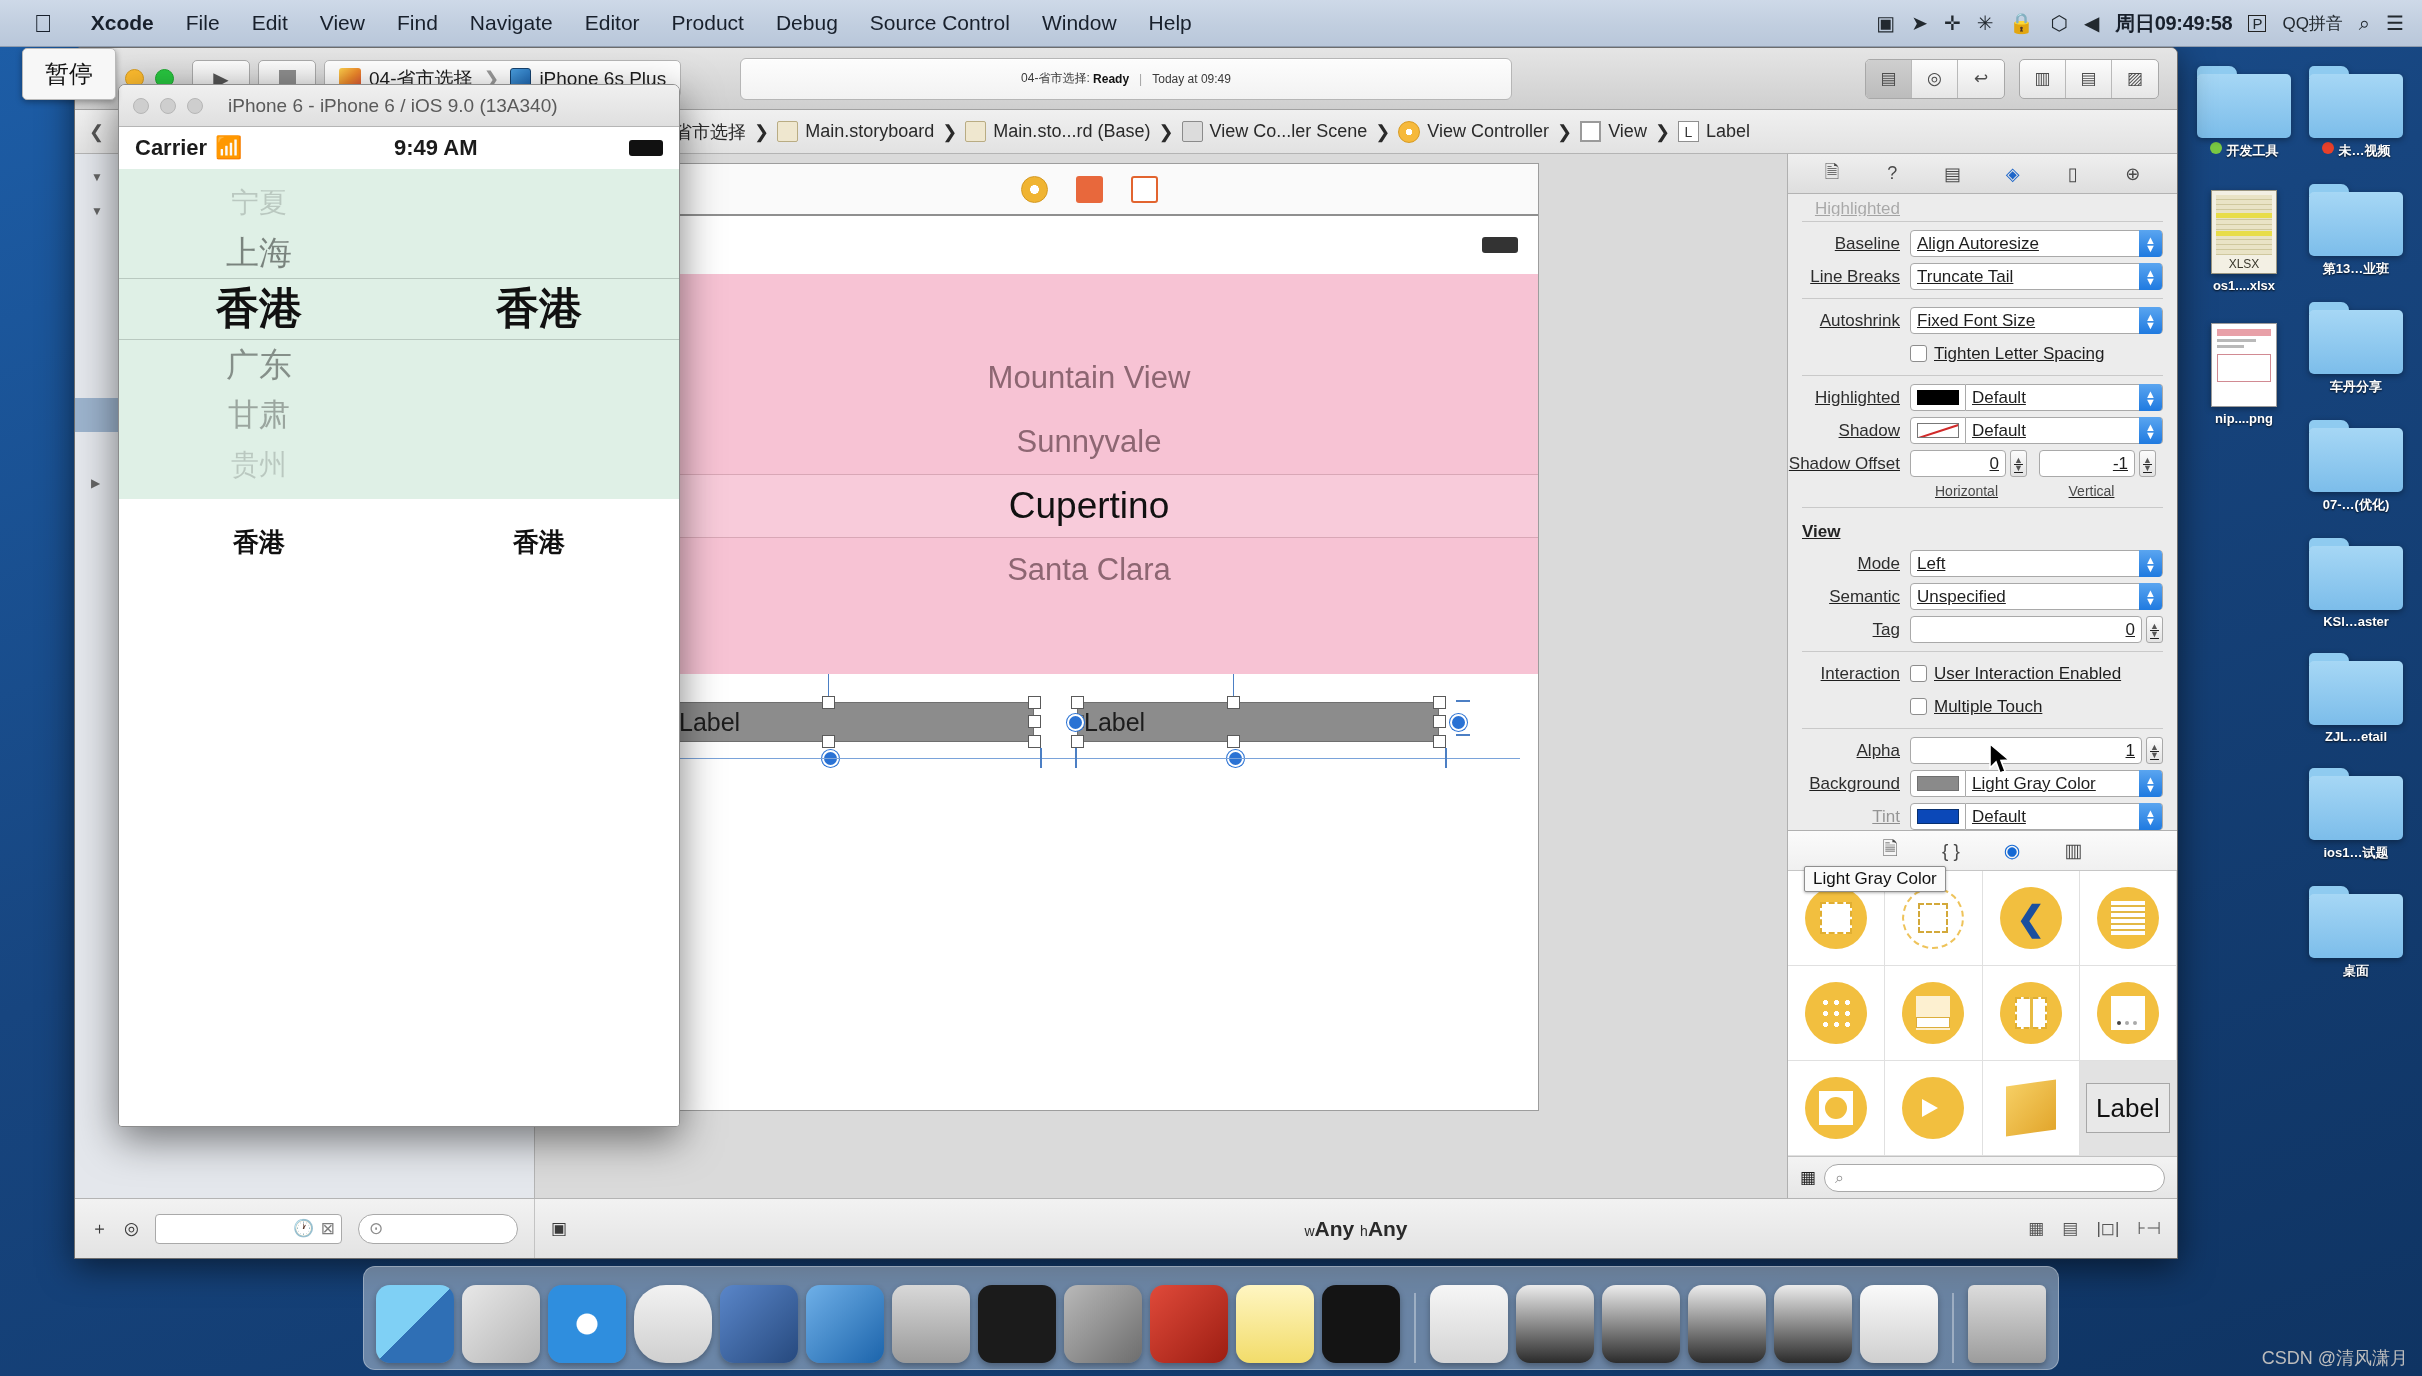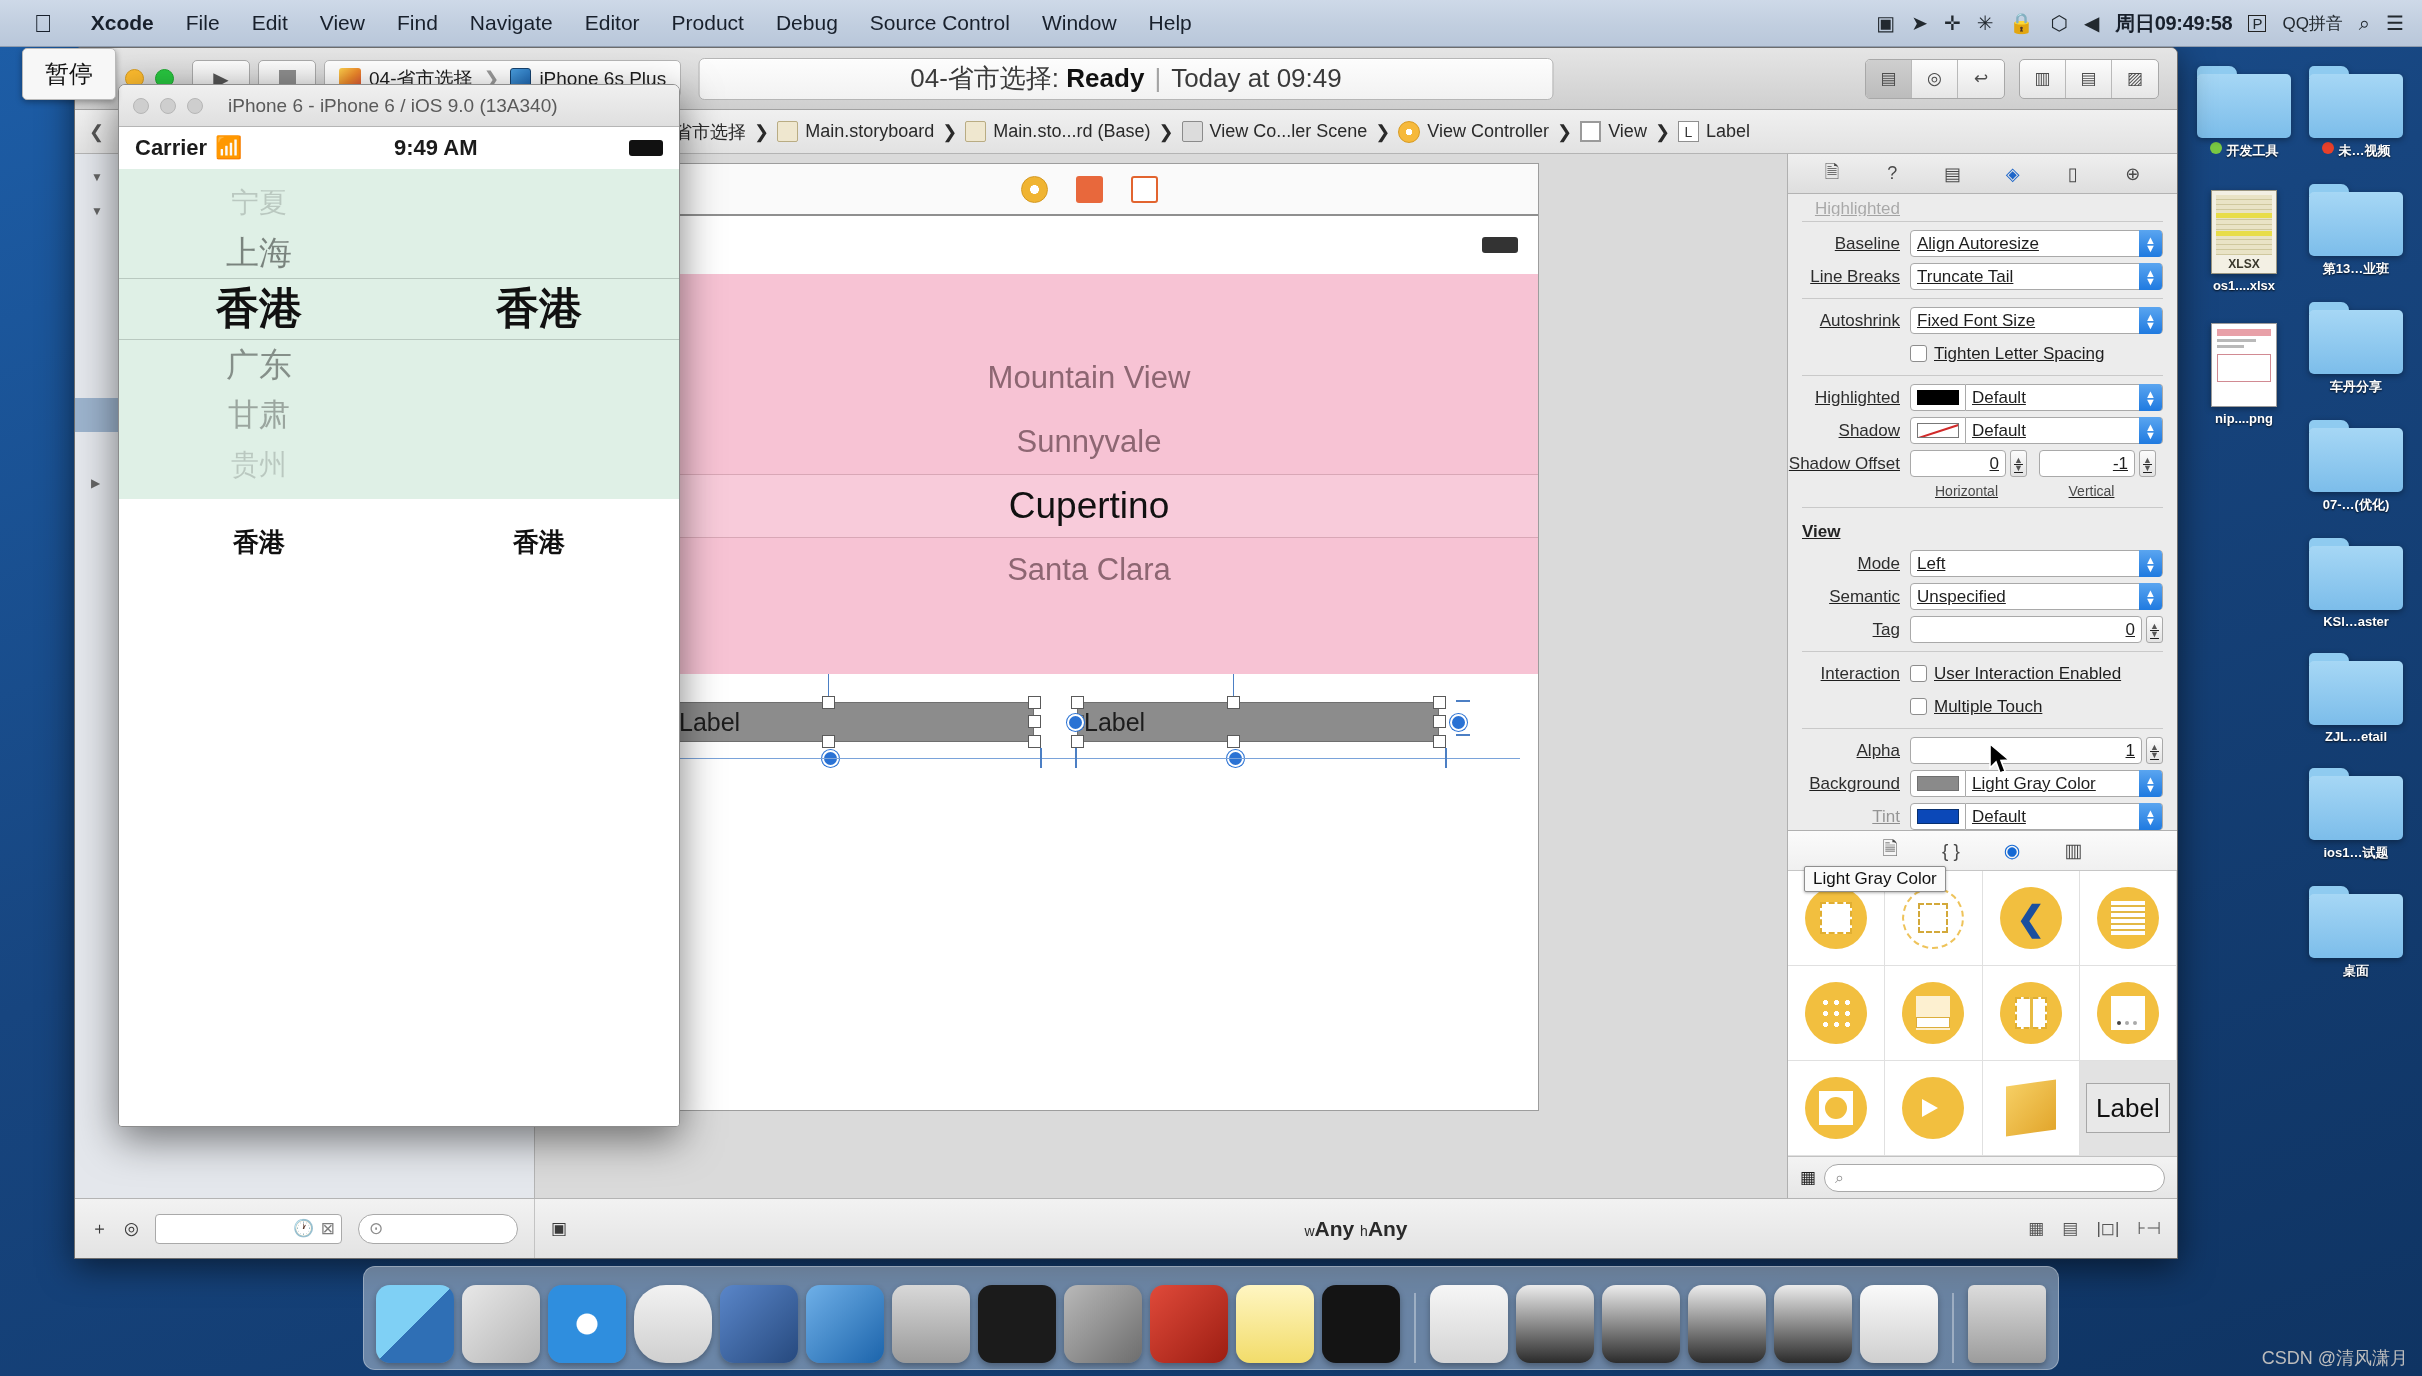--- a/index.html
+++ b/index.html
@@ -55,21 +55,21 @@
     filter: drop-shadow(0 2px 3px rgba(0,0,0,.35));
   }
   .file-ico .xl-rows {
     position: absolute; inset: 4px 4px 18px 4px;
     background:
       repeating-linear-gradient(to bottom, #e9e3c6 0 4px, #cfc89e 4px 5px),
       repeating-linear-gradient(to right, transparent 0 10px, #b9b28a 10px 11px);
   }
   .file-ico .xl-band { position:absolute; left:4px; right:4px; height:5px; background:#e8dd4a; }
   .file-ico .tag { position: absolute; bottom: 2px; left: 0; right: 0; text-align: center;
-    font-size: 12px; font-weight: bold; color: #3a382c; }
+    font-size: 12px; font-weight: normal; color: #3a382c; }
   .png-ico {
     width: 66px; height: 84px; margin: 0 auto 4px; background: #fff;
     border: 1px solid #9c9c9c; position: relative; padding: 5px;
     filter: drop-shadow(0 2px 3px rgba(0,0,0,.35));
   }
   .png-ico .strip { height: 7px; background: #e8a0a8; margin-bottom: 3px; }
   .png-ico .ln { height: 3px; background: #b9b9b9; margin-bottom: 3px; width: 72%; }
   .png-ico .box { height: 28px; border: 1px solid #d18a92; margin-top: 6px; }
   .desk-label {
     font-size: 13px; color: #fff; font-weight: bold;
@@ -121,25 +121,25 @@
     background: linear-gradient(135deg,#ffd24d,#ef8a2b,#d94a3a);
     position: relative;
   }
   .scheme .dev-ico {
     width: 21px; height: 21px; border-radius: 3px;
     background: linear-gradient(135deg,#4a9fe0,#1c63ae);
     border: 1px solid #15426f;
   }
   #status-box {
     position: absolute; left: 50%; transform: translateX(-50%);
-    width: 855px; height: 42px;
+    width: 772px; height: 42px;
     background: linear-gradient(to bottom,#fdfdfd,#f2f2f2);
     border: 1px solid #b6b6b6; border-radius: 6px;
     display: flex; align-items: center; justify-content: center;
-    font-size: 26px; color: #3a3a3a;
+    font-size: 12px; color: #3a3a3a;
     box-shadow: inset 0 1px 0 #fff;
   }
   #status-box b { color: #111; }
   #status-box .sep { margin: 0 10px; color: #a3a3a3; }
   .tb-right { margin-left: auto; display: flex; align-items: center; gap: 14px; padding-right: 6px;}
   .seg {
     display: flex; border: 1px solid #a8a8a8; border-radius: 5px; overflow: hidden;
     background: linear-gradient(to bottom,#fcfcfc,#e6e6e6);
   }
   .seg > div {

